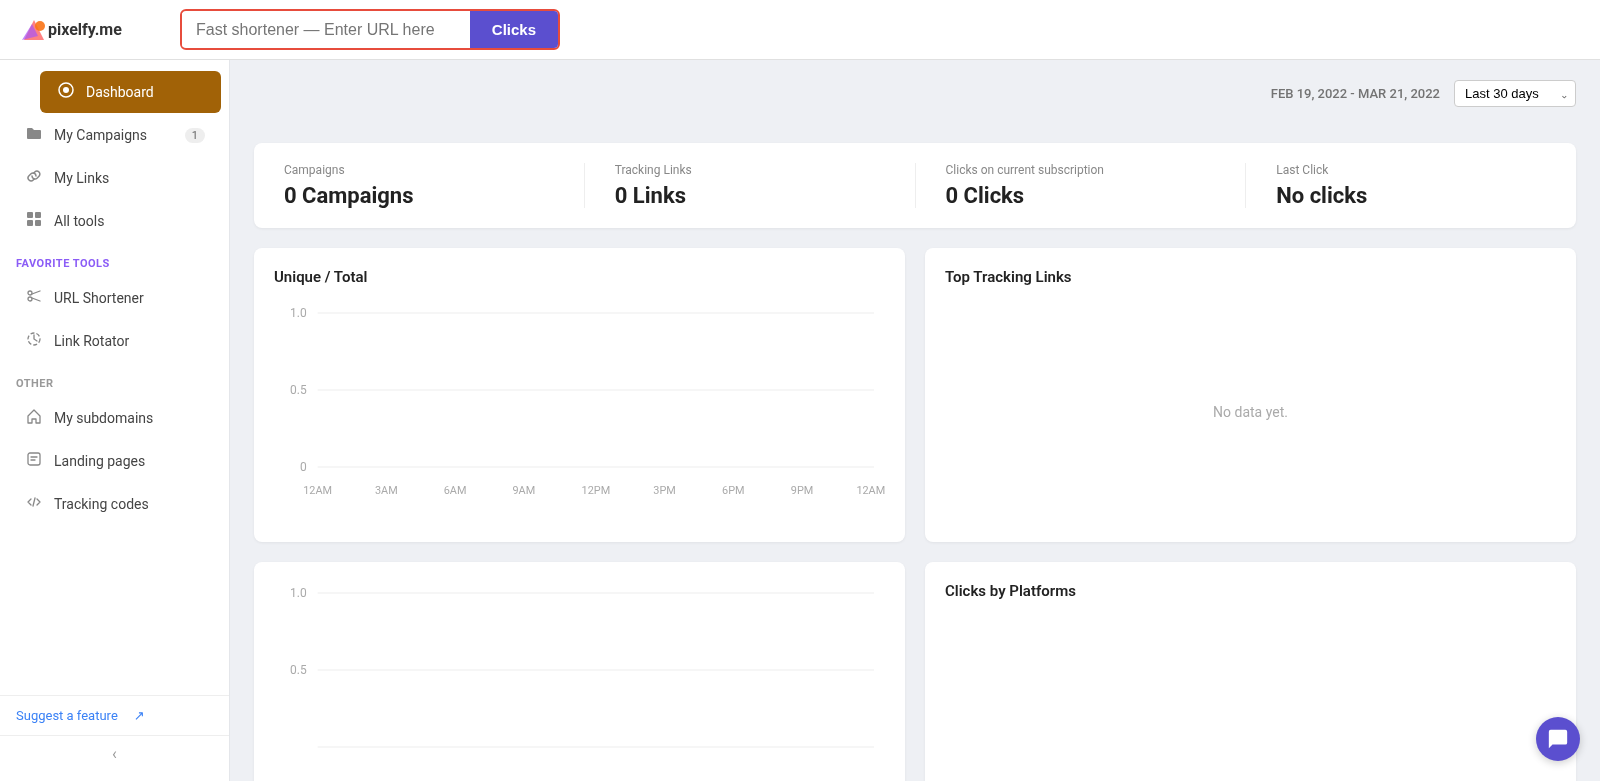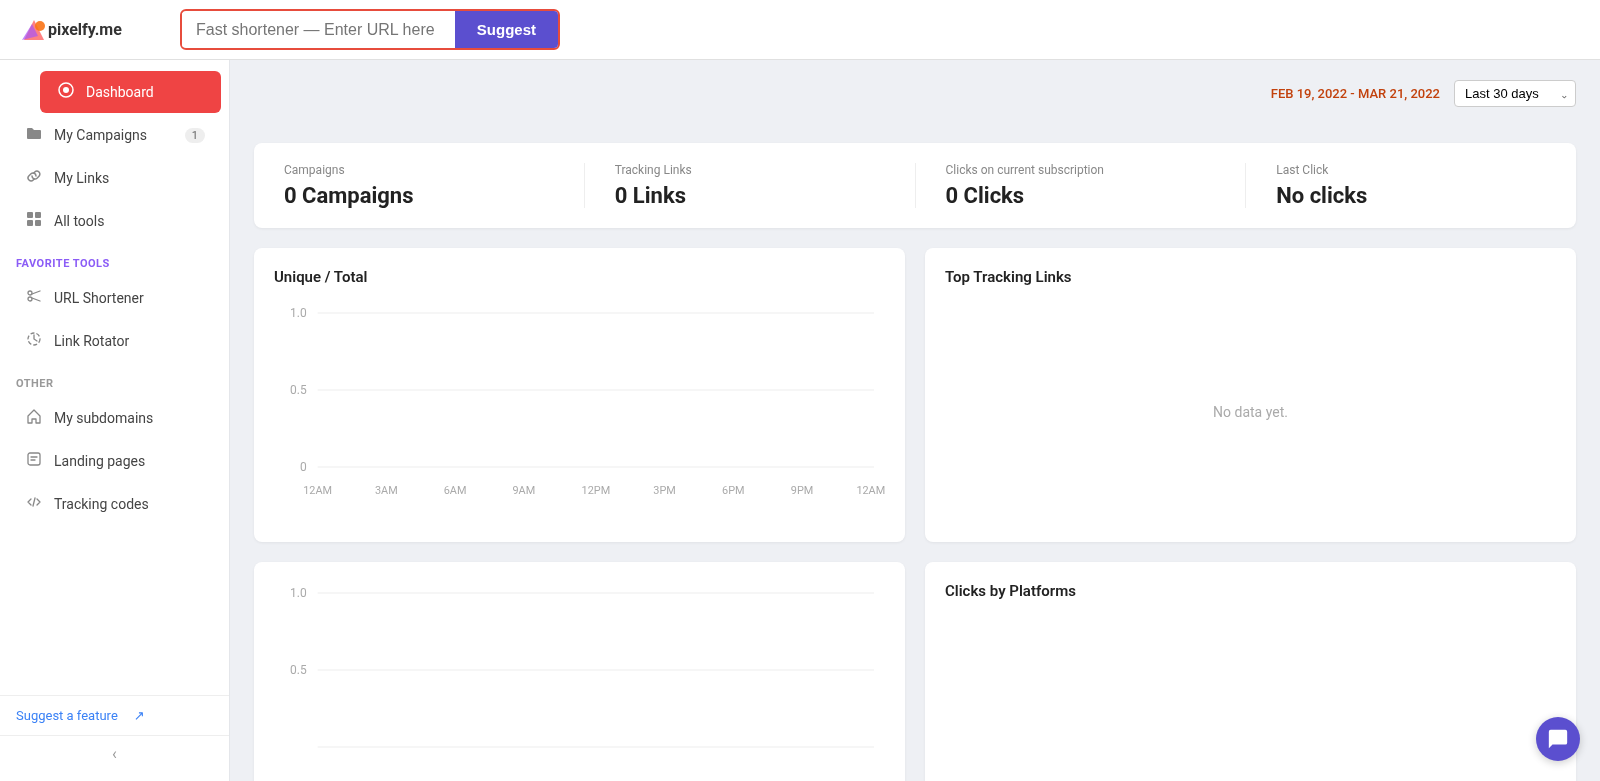--- a/index.html
+++ b/index.html
@@ -83,21 +83,21 @@
       align-items: center;
       gap: 10px;
       padding: 11px 16px;
       cursor: pointer;
       font-size: 14px;
       color: #444;
       border-radius: 6px;
       margin: 1px 8px;
       position: relative;
     }
-    .nav-item.active { background: #ef4444; color: #fff; margin-left: 40px; }
+    .nav-item.active { background: #a16207; color: #fff; margin-left: 40px; }
     .nav-item.active .nav-icon { color: #fff; }
     .nav-icon { font-size: 16px; width: 20px; text-align: center; color: #666; }
     .nav-badge {
       margin-left: auto;
       background: #eee;
       color: #666;
       font-size: 11px;
       border-radius: 10px;
       padding: 1px 7px;
     }
@@ -141,21 +141,21 @@
     
     .date-filter-bar {
       display: flex;
       justify-content: flex-end;
       align-items: center;
       gap: 14px;
       margin-bottom: 18px;
     }
     .date-range-text {
       font-size: 13px;
-      color: #c2410c;
+      color: #737373;
       font-weight: 500;
     }
     .date-select {
       border: 1px solid #ccc;
       border-radius: 4px;
       padding: 5px 10px;
       font-size: 13px;
       background: #fff;
       cursor: pointer;
       appearance: none;
@@ -265,21 +265,21 @@
   <a class="logo" href="#">
     <svg class="logo-icon" viewBox="0 0 28 28" fill="none">
       <polygon points="4,24 14,4 24,24" fill="#ff6b6b" opacity="0.85"></polygon>
       <polygon points="2,24 12,8 18,20" fill="#a855f7" opacity="0.7"></polygon>
       <circle cx="20" cy="10" r="5" fill="#f97316" opacity="0.9"></circle>
     </svg>
     <span>pixelfy.me</span>
   </a>
   <div class="url-shortener-bar">
     <input class="url-input" type="text" placeholder="Fast shortener — Enter URL here" style="">
-    <button class="shorten-btn">Suggest</button>
+    <button class="shorten-btn">Clicks</button>
   </div>
 </div>
 
 <div class="main-layout">
 
   <aside class="sidebar">
     <nav class="sidebar-nav">
 
       <div class="nav-item active">
         <span class="nav-icon">

